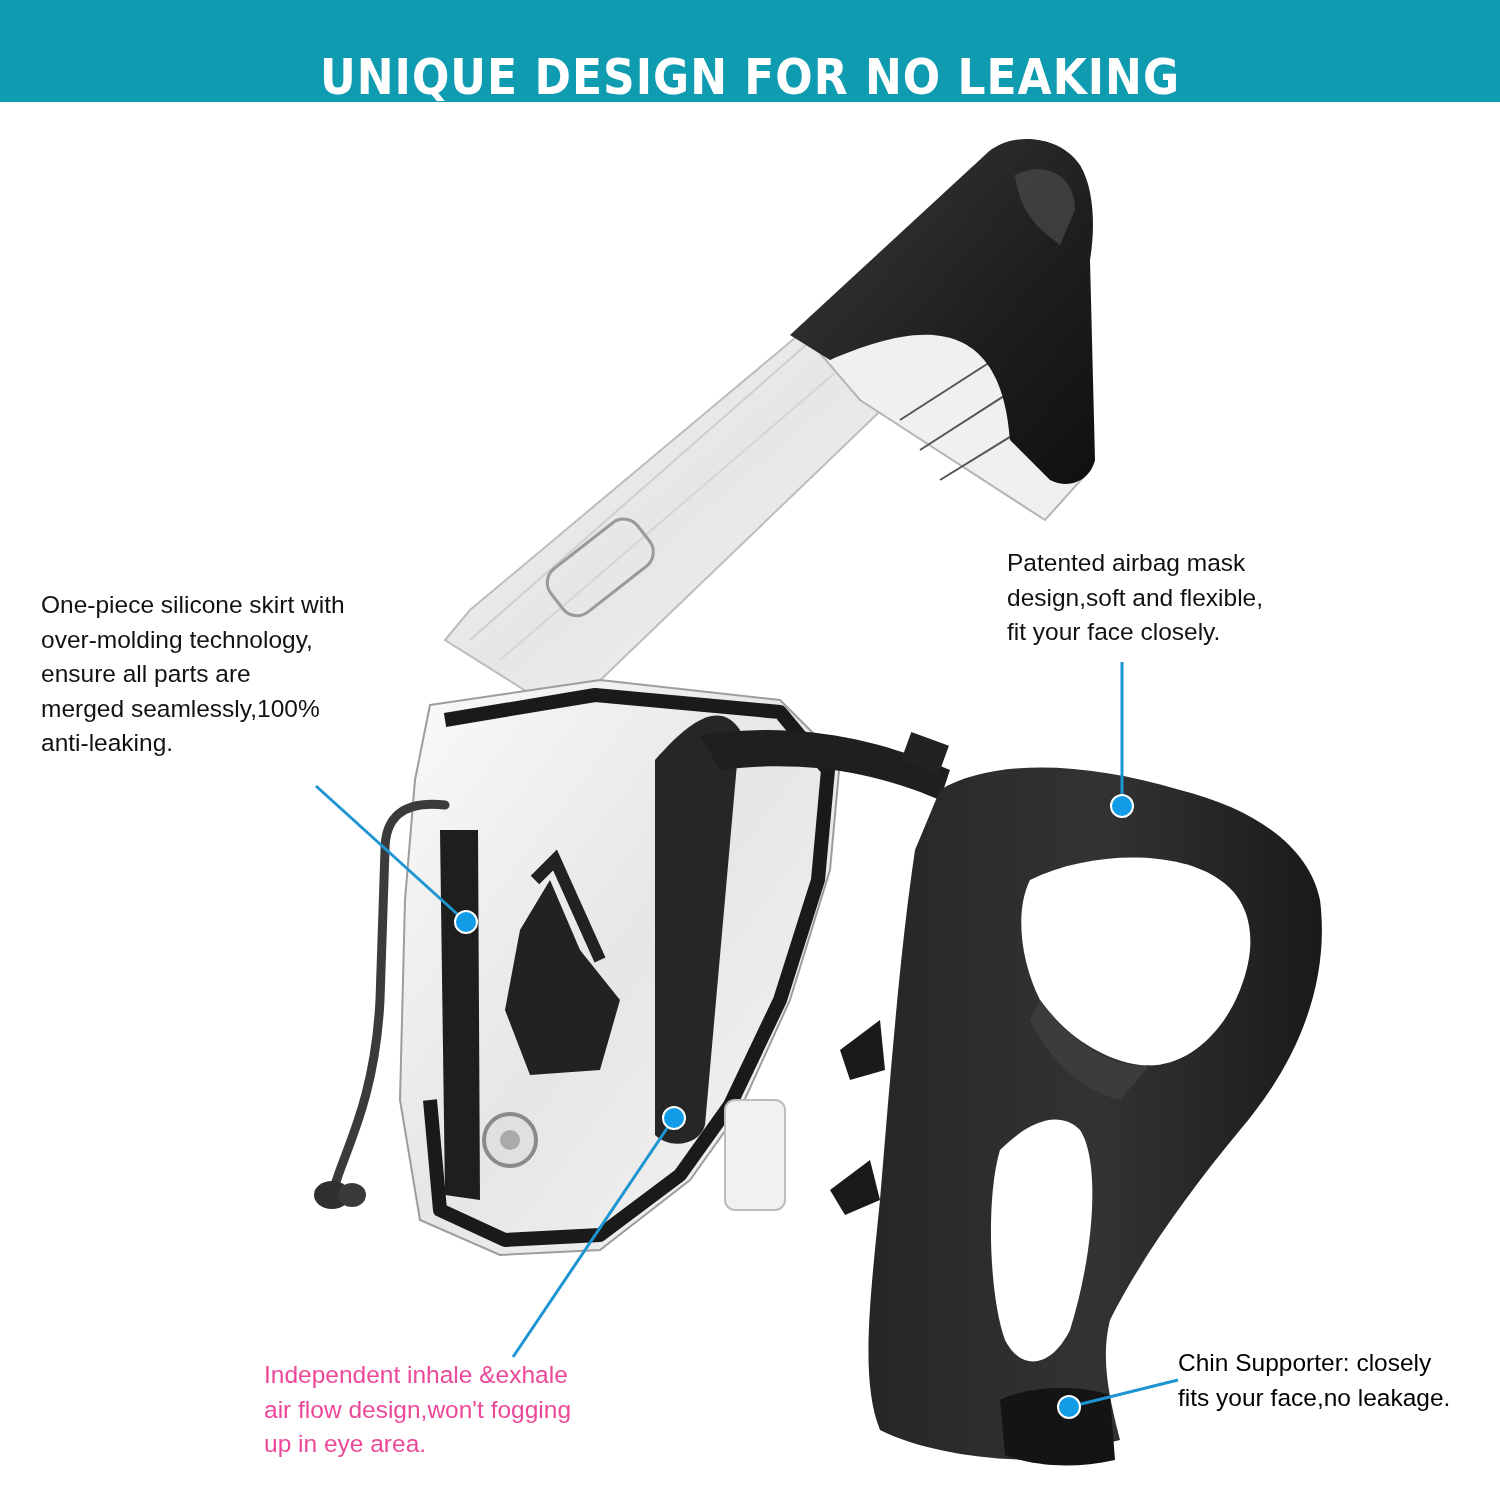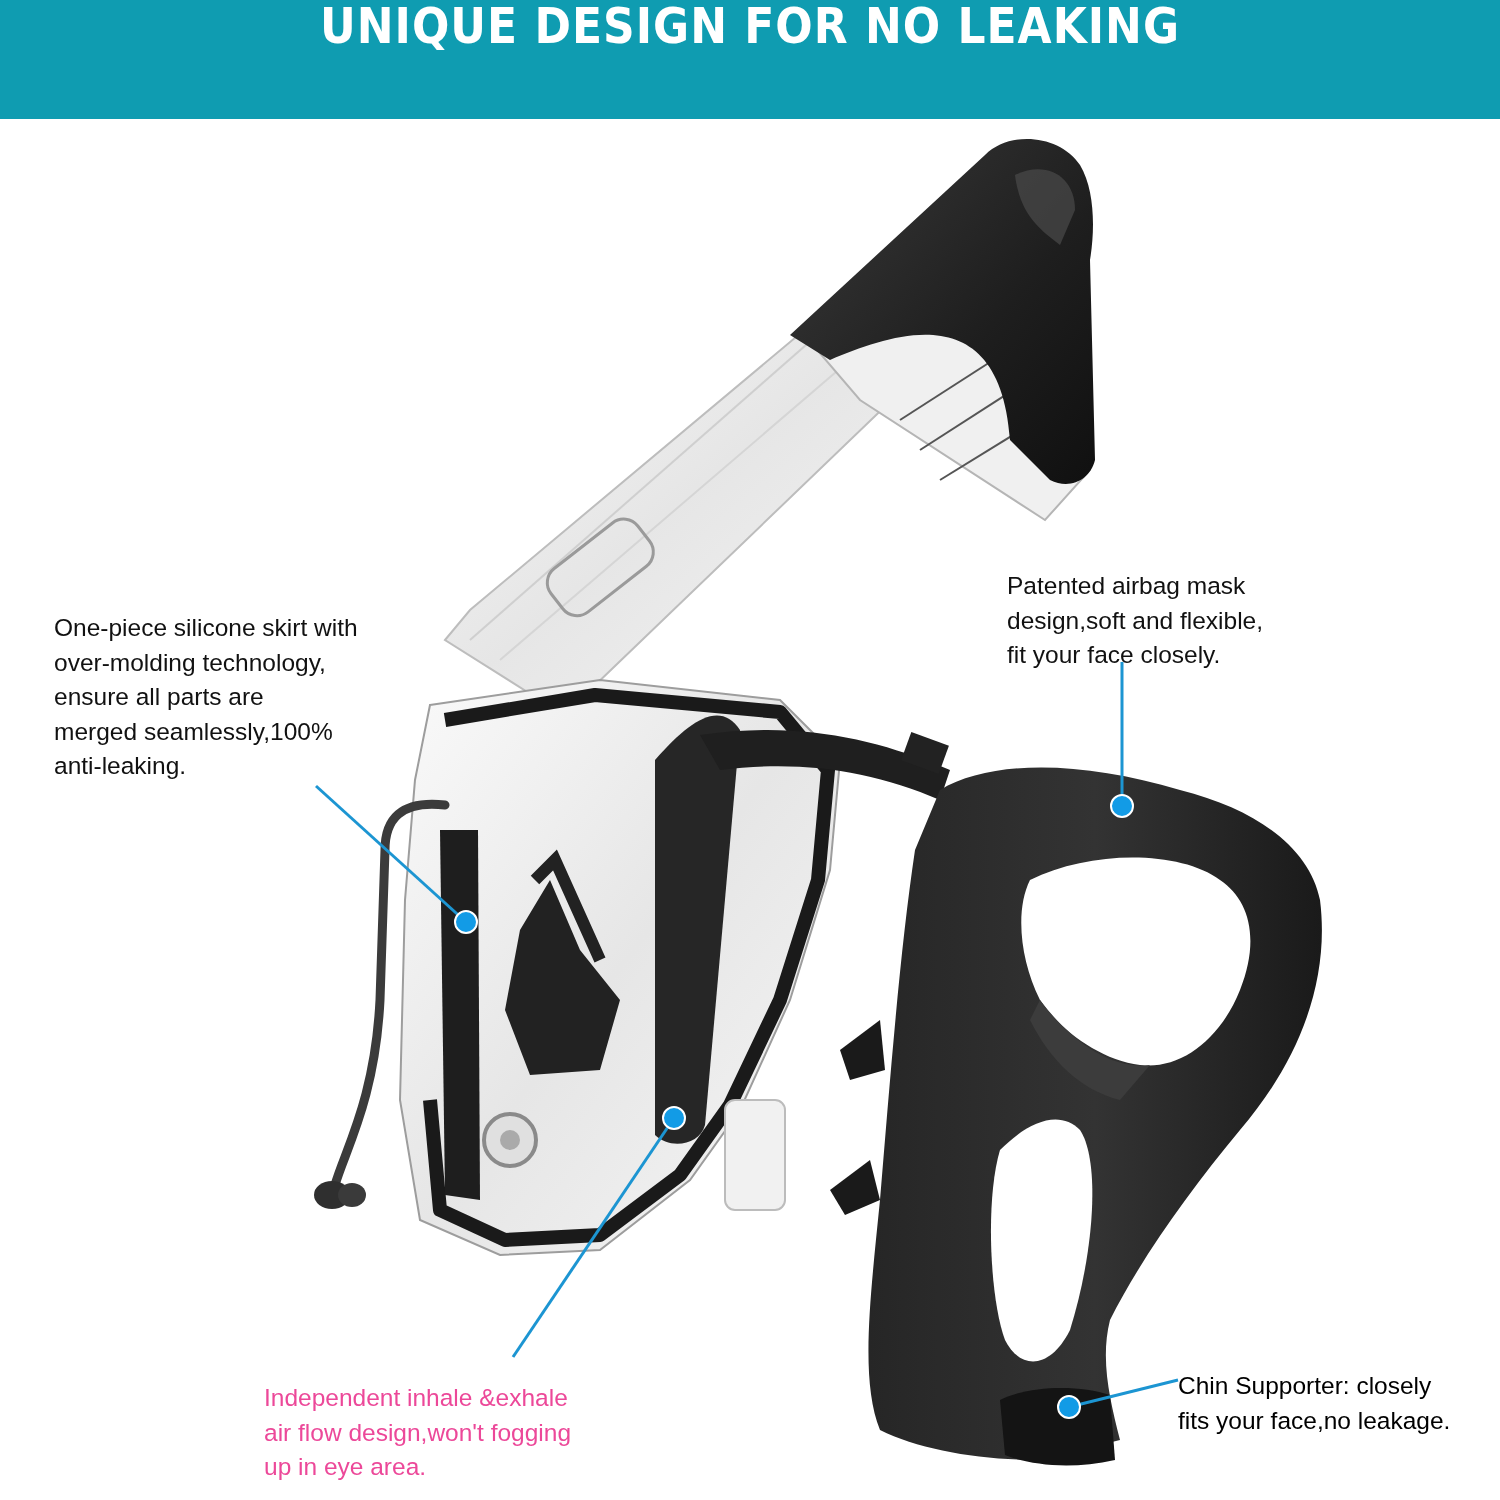--- a/index.html
+++ b/index.html
@@ -1,23 +1,23 @@
 <!DOCTYPE html>
 <html><head>
 <meta charset="utf-8">
 <style>
   html, body { margin: 0; padding: 0; background: #ffffff; }
   body { width: 1500px; height: 1500px; position: relative; overflow: hidden;
          font-family: "Liberation Sans", sans-serif; }
-  .banner { position: absolute; left: 0; top: 0; width: 1500px; height: 119px;
-            display: flex; align-items: flex-start; justify-content: center; }
+  .banner { position: absolute; left: 0; top: 0; width: 1500px; height: 102px;
+            display: flex; align-items: flex-end; justify-content: center; }
   .banner-title { color: #ffffff; font-family: "DejaVu Sans", sans-serif; font-weight: bold;
                   font-size: 44px; letter-spacing: 1px; transform: scaleY(1.12); }
   .callout-text { position: absolute; color: #111111; font-size: 24.5px; line-height: 34.5px;
-                  white-space: pre-line; font-family: "Liberation Sans", sans-serif; margin-top: 23px; }
+                  white-space: pre-line; font-family: "Liberation Sans", sans-serif; }
   .product { position: absolute; left: 0; top: 0; width: 1500px; height: 1500px; }
   .overlay { position: absolute; left: 0; top: 0; width: 1500px; height: 1500px; pointer-events: none; }
 </style>
 </head>
 <body>
 
 <div class="banner" id="banner" style="background: rgb(15, 156, 177);">
   <span class="banner-title" style="color: rgb(255, 255, 255);">UNIQUE DESIGN FOR NO LEAKING</span>
 </div>
 
@@ -104,21 +104,21 @@
     <line x1="316" y1="786" x2="466" y2="922" stroke="#1c95d2" stroke-width="3"></line>
     <circle cx="466" cy="922" r="11" fill="#129be6" stroke="#ffffff" stroke-width="2"></circle>
     <line x1="1122" y1="662" x2="1122" y2="806" stroke="#1c95d2" stroke-width="3"></line>
     <circle cx="1122" cy="806" r="11" fill="#129be6" stroke="#ffffff" stroke-width="2"></circle>
     <line x1="513" y1="1357" x2="674" y2="1118" stroke="#1c95d2" stroke-width="3"></line>
     <circle cx="674" cy="1118" r="11" fill="#129be6" stroke="#ffffff" stroke-width="2"></circle>
     <line x1="1178" y1="1380" x2="1069" y2="1407" stroke="#1c95d2" stroke-width="3"></line>
     <circle cx="1069" cy="1407" r="11" fill="#129be6" stroke="#ffffff" stroke-width="2"></circle>
   </svg>
 
-<div class="callout-text" style="left: 54px; top: 588px; color: rgb(17, 17, 17);">One-piece silicone skirt with
+<div class="callout-text" style="left: 41px; top: 588px; color: rgb(17, 17, 17);">One-piece silicone skirt with
 over-molding technology,
 ensure all parts are
 merged seamlessly,100%
 anti-leaking.</div>
 <div class="callout-text" style="left: 1007px; top: 546px; color: rgb(17, 17, 17);">Patented airbag mask
 design,soft and flexible,
 fit your face closely.</div>
 <div class="callout-text" style="left: 264px; top: 1358px; color: #ec4899;">Independent inhale &amp;exhale
 air flow design,won't fogging
 up in eye area.</div>

